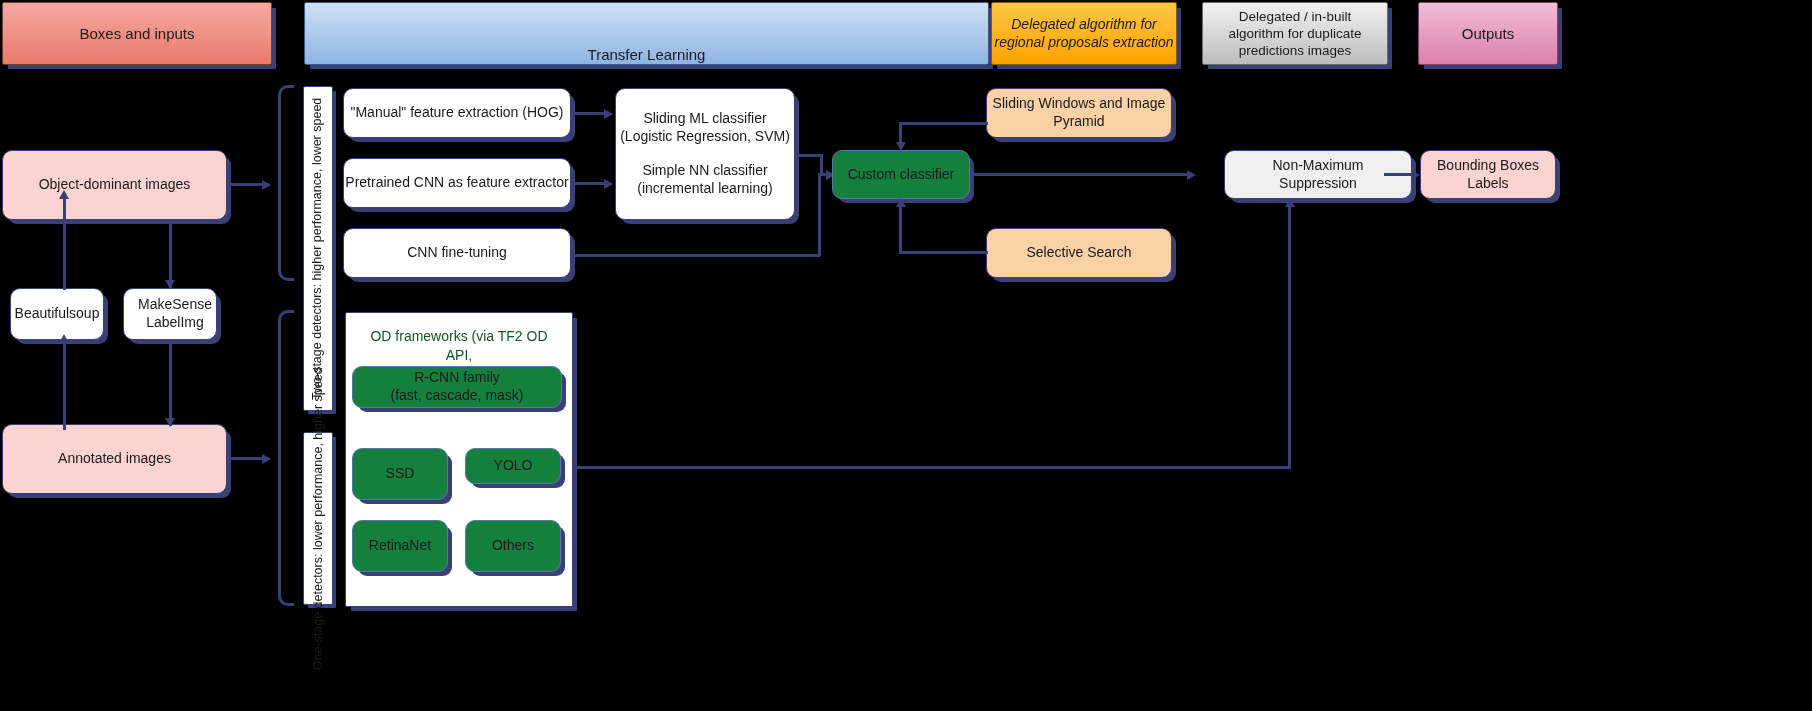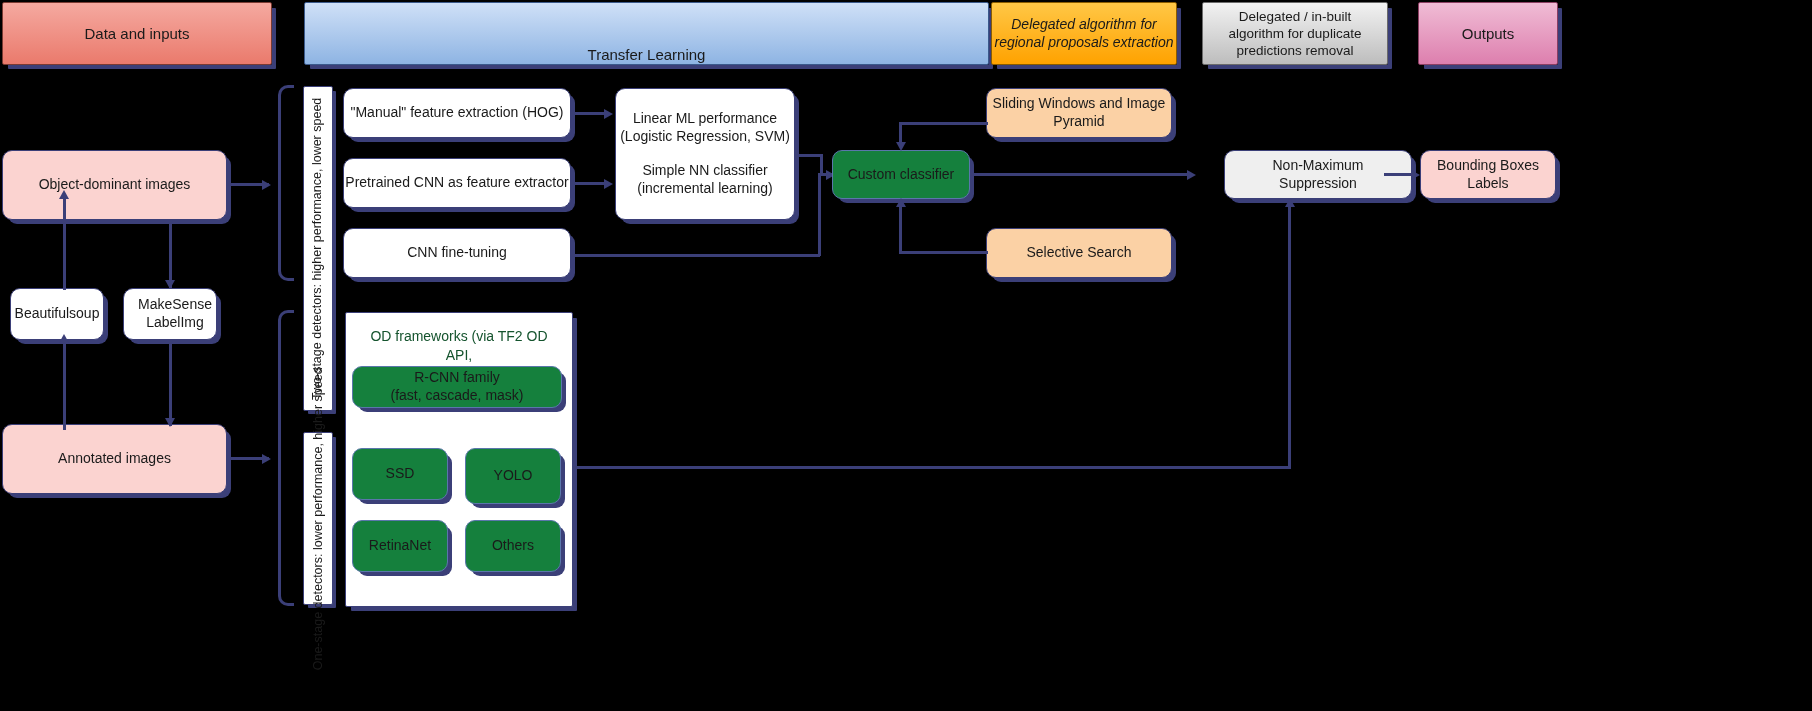--- a/index.html
+++ b/index.html
@@ -96,36 +96,36 @@
   .ar-up    { border-left: 5px solid transparent; border-right: 5px solid transparent; border-bottom: 9px solid #3b3f78; }
 
   .brace { position: absolute; border: 3px solid #3b3f78; border-right: none; border-radius: 10px 0 0 10px; }
 </style>
 </head>
 <body>
 
 <div id="canvas">
 
   <div class="node sq hdr hdr-red" style="left:2px; width:270px;">
-    <span>Data and inputs</span>
+    <span>Boxes and inputs</span>
   </div>
 
   <div class="node sq hdr hdr-blue" style="left:304px; width:685px;align-items:flex-end;">
     <span>Transfer Learning</span>
   </div>
 
   <div class="node sq hdr hdr-amber" style="left:991px; width:186px; font-size:14px;">
     <span>Delegated algorithm for
 regional proposals extraction</span>
   </div>
 
   <div class="node sq hdr hdr-grey" style="left:1202px; width:186px; font-size:13.5px;">
     <span>Delegated / in-built
 algorithm for duplicate
-predictions removal</span>
+predictions images</span>
   </div>
 
   <div class="node sq hdr hdr-pink" style="left:1418px; width:140px;">
     <span>Outputs</span>
   </div>
 
   <div class="node rounded f-pink" style="left:2px; top:150px; width:225px; height:70px; font-size:14px;">
     <span>Object-dominant images</span>
   </div>
 
@@ -179,21 +179,21 @@
 
   <div class="node rounded f-white" style="left:343px; top:158px; width:228px; height:50px; font-size:14px;">
     <span>Pretrained CNN as feature extractor</span>
   </div>
 
   <div class="node rounded f-white" style="left:343px; top:228px; width:228px; height:50px; font-size:14px;">
     <span>CNN fine-tuning</span>
   </div>
 
   <div class="node rounded f-white" style="left:615px; top:88px; width:180px; height:132px; font-size:14px; flex-direction:column; gap:16px;">
-    <span>Linear ML performance
+    <span>Sliding ML classifier
 (Logistic Regression, SVM)</span>
     <span>Simple NN classifier
 (incremental learning)</span>
   </div>
 
   <div class="seg" style="left:571px; top:112px; width:37px; height:3px;"></div>
   <div class="arrow ar-right" style="left:604px; top:109px;"></div>
 
   <div class="seg" style="left:571px; top:182px; width:37px; height:3px;"></div>
   <div class="arrow ar-right" style="left:604px; top:179px;"></div>
@@ -251,21 +251,21 @@
 
   <div class="node rounded f-lblue" style="left:352px; top:366px; width:210px; height:42px; font-size:14px;">
     <span>R-CNN family
 (fast, cascade, mask)</span>
   </div>
 
   <div class="node rounded f-lblue" style="left:352px; top:448px; width:96px; height:52px; font-size:14px;">
     <span>SSD</span>
   </div>
 
-  <div class="node rounded f-lblue" style="left:465px; top:448px; width:96px; height:56px; font-size:14px;">
+  <div class="node rounded f-lblue" style="left:465px; top:448px; width:96px; height:36px; font-size:14px;">
     <span>YOLO</span>
   </div>
 
   <div class="node rounded f-lblue" style="left:352px; top:520px; width:96px; height:52px; font-size:14px;">
     <span>RetinaNet</span>
   </div>
 
   <div class="node rounded f-lblue" style="left:465px; top:520px; width:96px; height:52px; font-size:14px;">
     <span>Others</span>
   </div>

